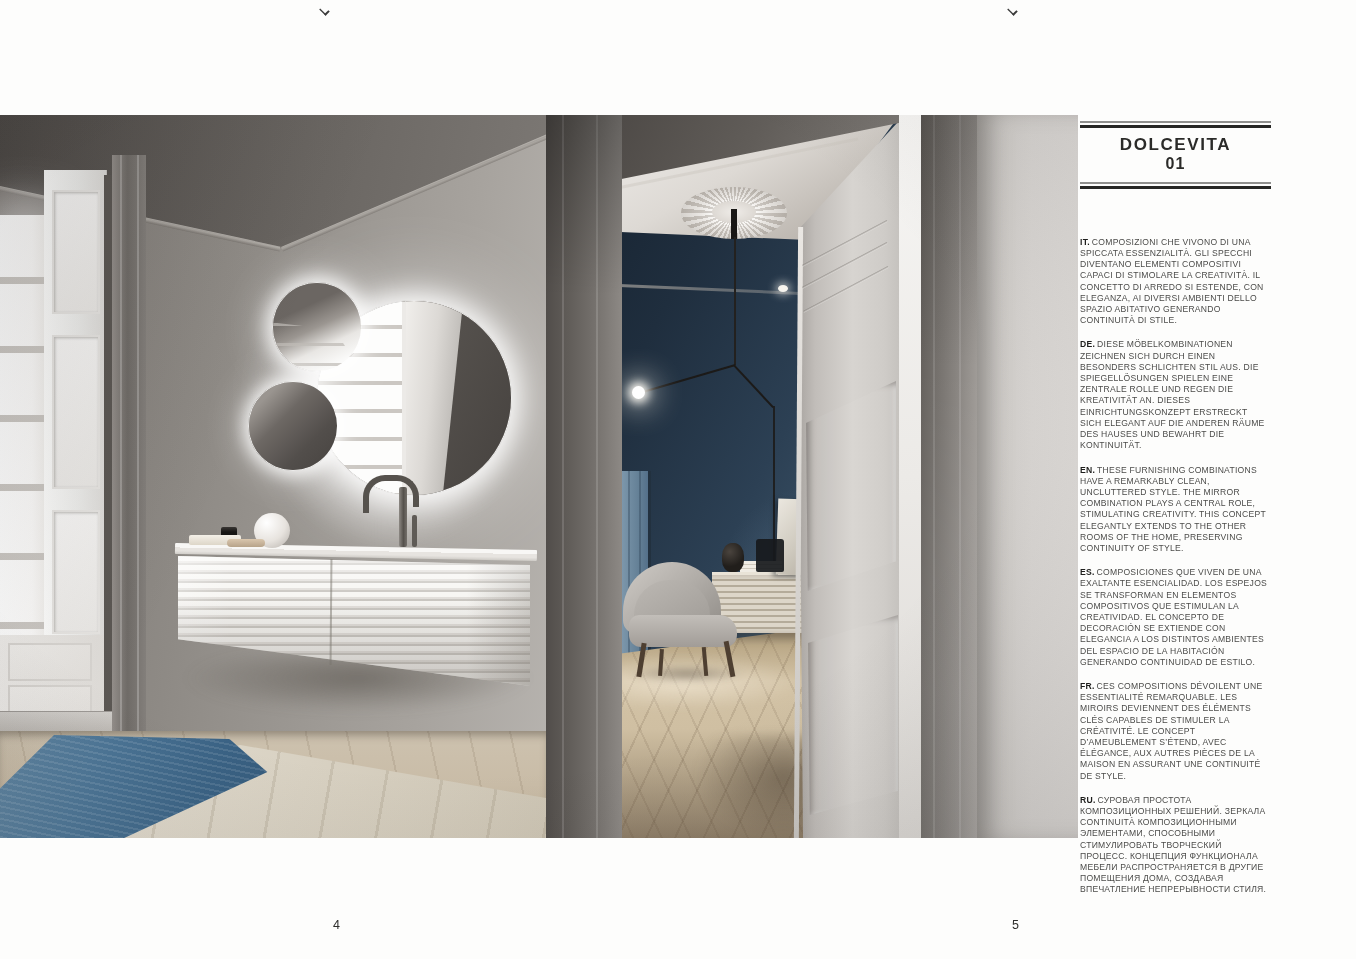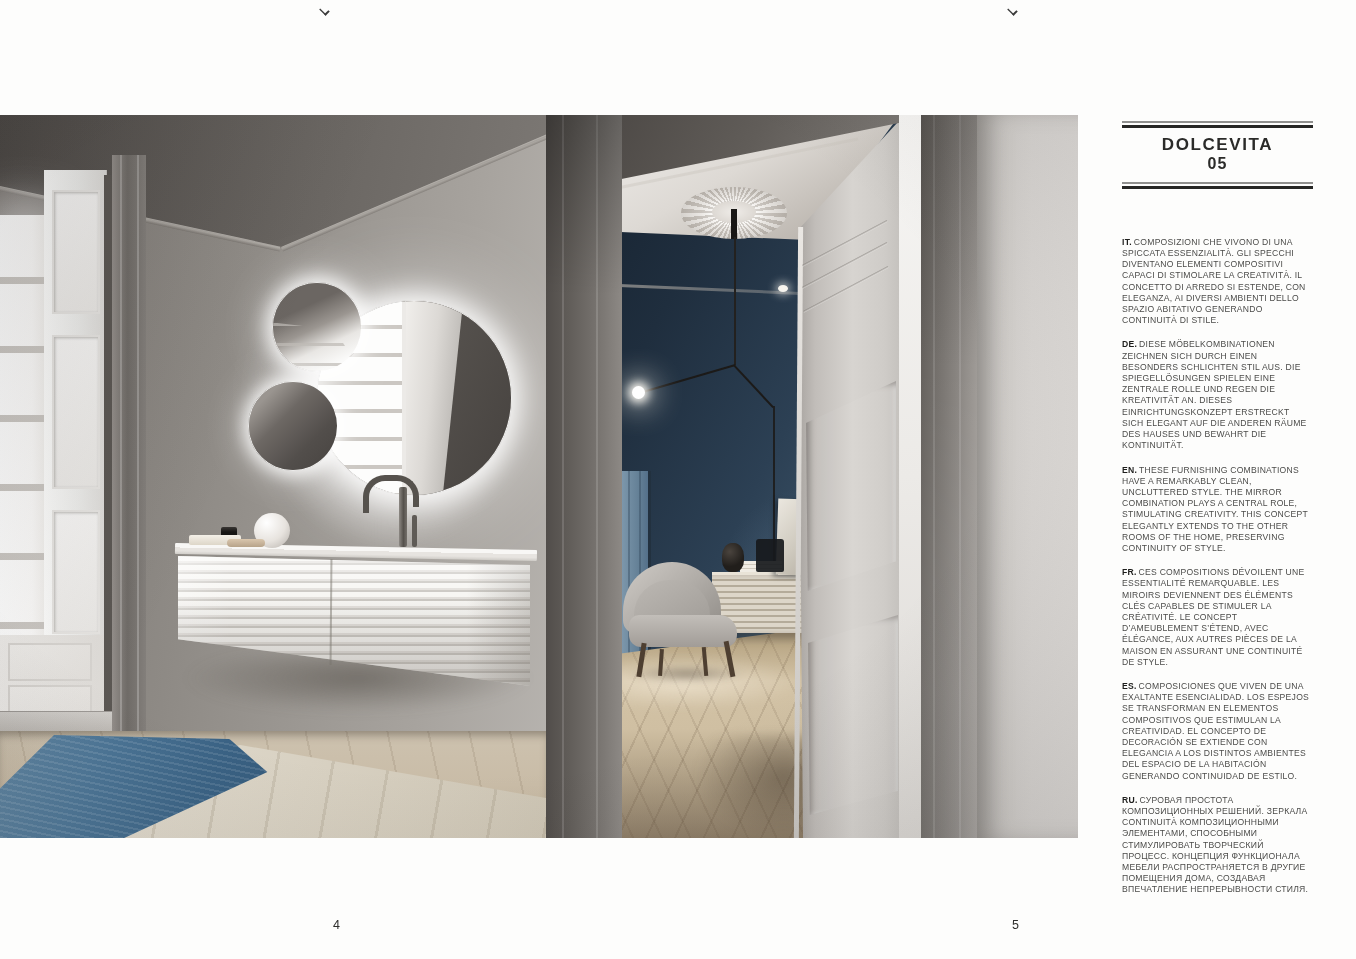--- a/index.html
+++ b/index.html
@@ -171,21 +171,21 @@
       repeating-linear-gradient(to right,transparent 0 12px,rgba(255,255,255,.12) 12px 14px,transparent 14px 26px),
       linear-gradient(to right,#66625e,#7b7773 40%,#8f8b87 75%,#9f9b97);}
   .rwall{left:977px;top:0;width:101px;height:723px;
     background:linear-gradient(to right,#c9c6c2,#d8d5d2 55%,#dddad7);
     box-shadow:inset 20px 0 24px -10px rgba(90,86,82,.55);}
   .vign{position:absolute;inset:0;pointer-events:none;
     background:linear-gradient(115deg,rgba(30,28,26,.14),transparent 28%),
                radial-gradient(ellipse at 42% 42%,transparent 60%,rgba(35,32,30,.12) 100%);}
 
   
-  .article{position:absolute;left:1122px;top:121px;width:191px;color:#4b4b49;}
+  .article{position:absolute;left:1080px;top:121px;width:191px;color:#4b4b49;}
   .double-rule .thin{height:2px;background:#90908e;}
   .double-rule .thick{height:3px;background:#262624;margin-top:2px;}
   .article h1{margin:8px 0 0;text-align:center;font-size:17px;font-weight:bold;
     letter-spacing:1.6px;color:#2b2b29;line-height:1.05;}
   .article .num{text-align:center;font-size:16px;font-weight:bold;letter-spacing:1px;
     color:#2b2b29;margin:1px 0 9px;}
   .paras{margin-top:48px;}
   .paras p{font-size:8.6px;line-height:11.2px;letter-spacing:.25px;margin:0 0 13px;
     text-align:left;}
   .paras strong{color:#1e1e1c;margin-right:2px;}
@@ -307,31 +307,31 @@
 
     <div class="vign"></div>
   </div>
 
   <aside class="article">
     <div class="double-rule">
       <div class="thin"></div>
       <div class="thick"></div>
     </div>
     <h1>DOLCEVITA</h1>
-    <div class="num">05</div>
+    <div class="num">01</div>
     <div class="double-rule">
       <div class="thin"></div>
       <div class="thick"></div>
     </div>
 
     <div class="paras">
       <p><strong>IT.</strong><span>COMPOSIZIONI CHE VIVONO DI UNA SPICCATA ESSENZIALITÀ. GLI SPECCHI DIVENTANO ELEMENTI COMPOSITIVI CAPACI DI STIMOLARE LA CREATIVITÀ. IL CONCETTO DI ARREDO SI ESTENDE, CON ELEGANZA, AI DIVERSI AMBIENTI DELLO SPAZIO ABITATIVO GENERANDO CONTINUITÀ DI STILE.</span></p>
       <p><strong>DE.</strong><span>DIESE MÖBELKOMBINATIONEN ZEICHNEN SICH DURCH EINEN BESONDERS SCHLICHTEN STIL AUS. DIE SPIEGELLÖSUNGEN SPIELEN EINE ZENTRALE ROLLE UND REGEN DIE KREATIVITÄT AN. DIESES EINRICHTUNGSKONZEPT ERSTRECKT SICH ELEGANT AUF DIE ANDEREN RÄUME DES HAUSES UND BEWAHRT DIE KONTINUITÄT.</span></p>
       <p><strong>EN.</strong><span>THESE FURNISHING COMBINATIONS HAVE A REMARKABLY CLEAN, UNCLUTTERED STYLE. THE MIRROR COMBINATION PLAYS A CENTRAL ROLE, STIMULATING CREATIVITY. THIS CONCEPT ELEGANTLY EXTENDS TO THE OTHER ROOMS OF THE HOME, PRESERVING CONTINUITY OF STYLE.</span></p>
+      <p><strong>ES.</strong><span>COMPOSICIONES QUE VIVEN DE UNA EXALTANTE ESENCIALIDAD. LOS ESPEJOS SE TRANSFORMAN EN ELEMENTOS COMPOSITIVOS QUE ESTIMULAN LA CREATIVIDAD. EL CONCEPTO DE DECORACIÓN SE EXTIENDE CON ELEGANCIA A LOS DISTINTOS AMBIENTES DEL ESPACIO DE LA HABITACIÓN GENERANDO CONTINUIDAD DE ESTILO.</span></p>
       <p><strong>FR.</strong><span>CES COMPOSITIONS DÉVOILENT UNE ESSENTIALITÉ REMARQUABLE. LES MIROIRS DEVIENNENT DES ÉLÉMENTS CLÉS CAPABLES DE STIMULER LA CRÉATIVITÉ. LE CONCEPT D’AMEUBLEMENT S’ÉTEND, AVEC ÉLÉGANCE, AUX AUTRES PIÈCES DE LA MAISON EN ASSURANT UNE CONTINUITÉ DE STYLE.</span></p>
-      <p><strong>ES.</strong><span>COMPOSICIONES QUE VIVEN DE UNA EXALTANTE ESENCIALIDAD. LOS ESPEJOS SE TRANSFORMAN EN ELEMENTOS COMPOSITIVOS QUE ESTIMULAN LA CREATIVIDAD. EL CONCEPTO DE DECORACIÓN SE EXTIENDE CON ELEGANCIA A LOS DISTINTOS AMBIENTES DEL ESPACIO DE LA HABITACIÓN GENERANDO CONTINUIDAD DE ESTILO.</span></p>
       <p><strong>RU.</strong><span>СУРОВАЯ ПРОСТОТА КОМПОЗИЦИОННЫХ РЕШЕНИЙ. ЗЕРКАЛА CONTINUITÀ КОМПОЗИЦИОННЫМИ ЭЛЕМЕНТАМИ, СПОСОБНЫМИ СТИМУЛИРОВАТЬ ТВОРЧЕСКИЙ ПРОЦЕСС. КОНЦЕПЦИЯ ФУНКЦИОНАЛА МЕБЕЛИ РАСПРОСТРАНЯЕТСЯ В ДРУГИЕ ПОМЕЩЕНИЯ ДОМА, СОЗДАВАЯ ВПЕЧАТЛЕНИЕ НЕПРЕРЫВНОСТИ СТИЛЯ.</span></p>
     </div>
   </aside>
 
   <div class="pagenum" style="left:333px;top:918px;">4</div>
   <div class="pagenum" style="left:1012px;top:918px;">5</div>
 </div>
 
 </body></html>

